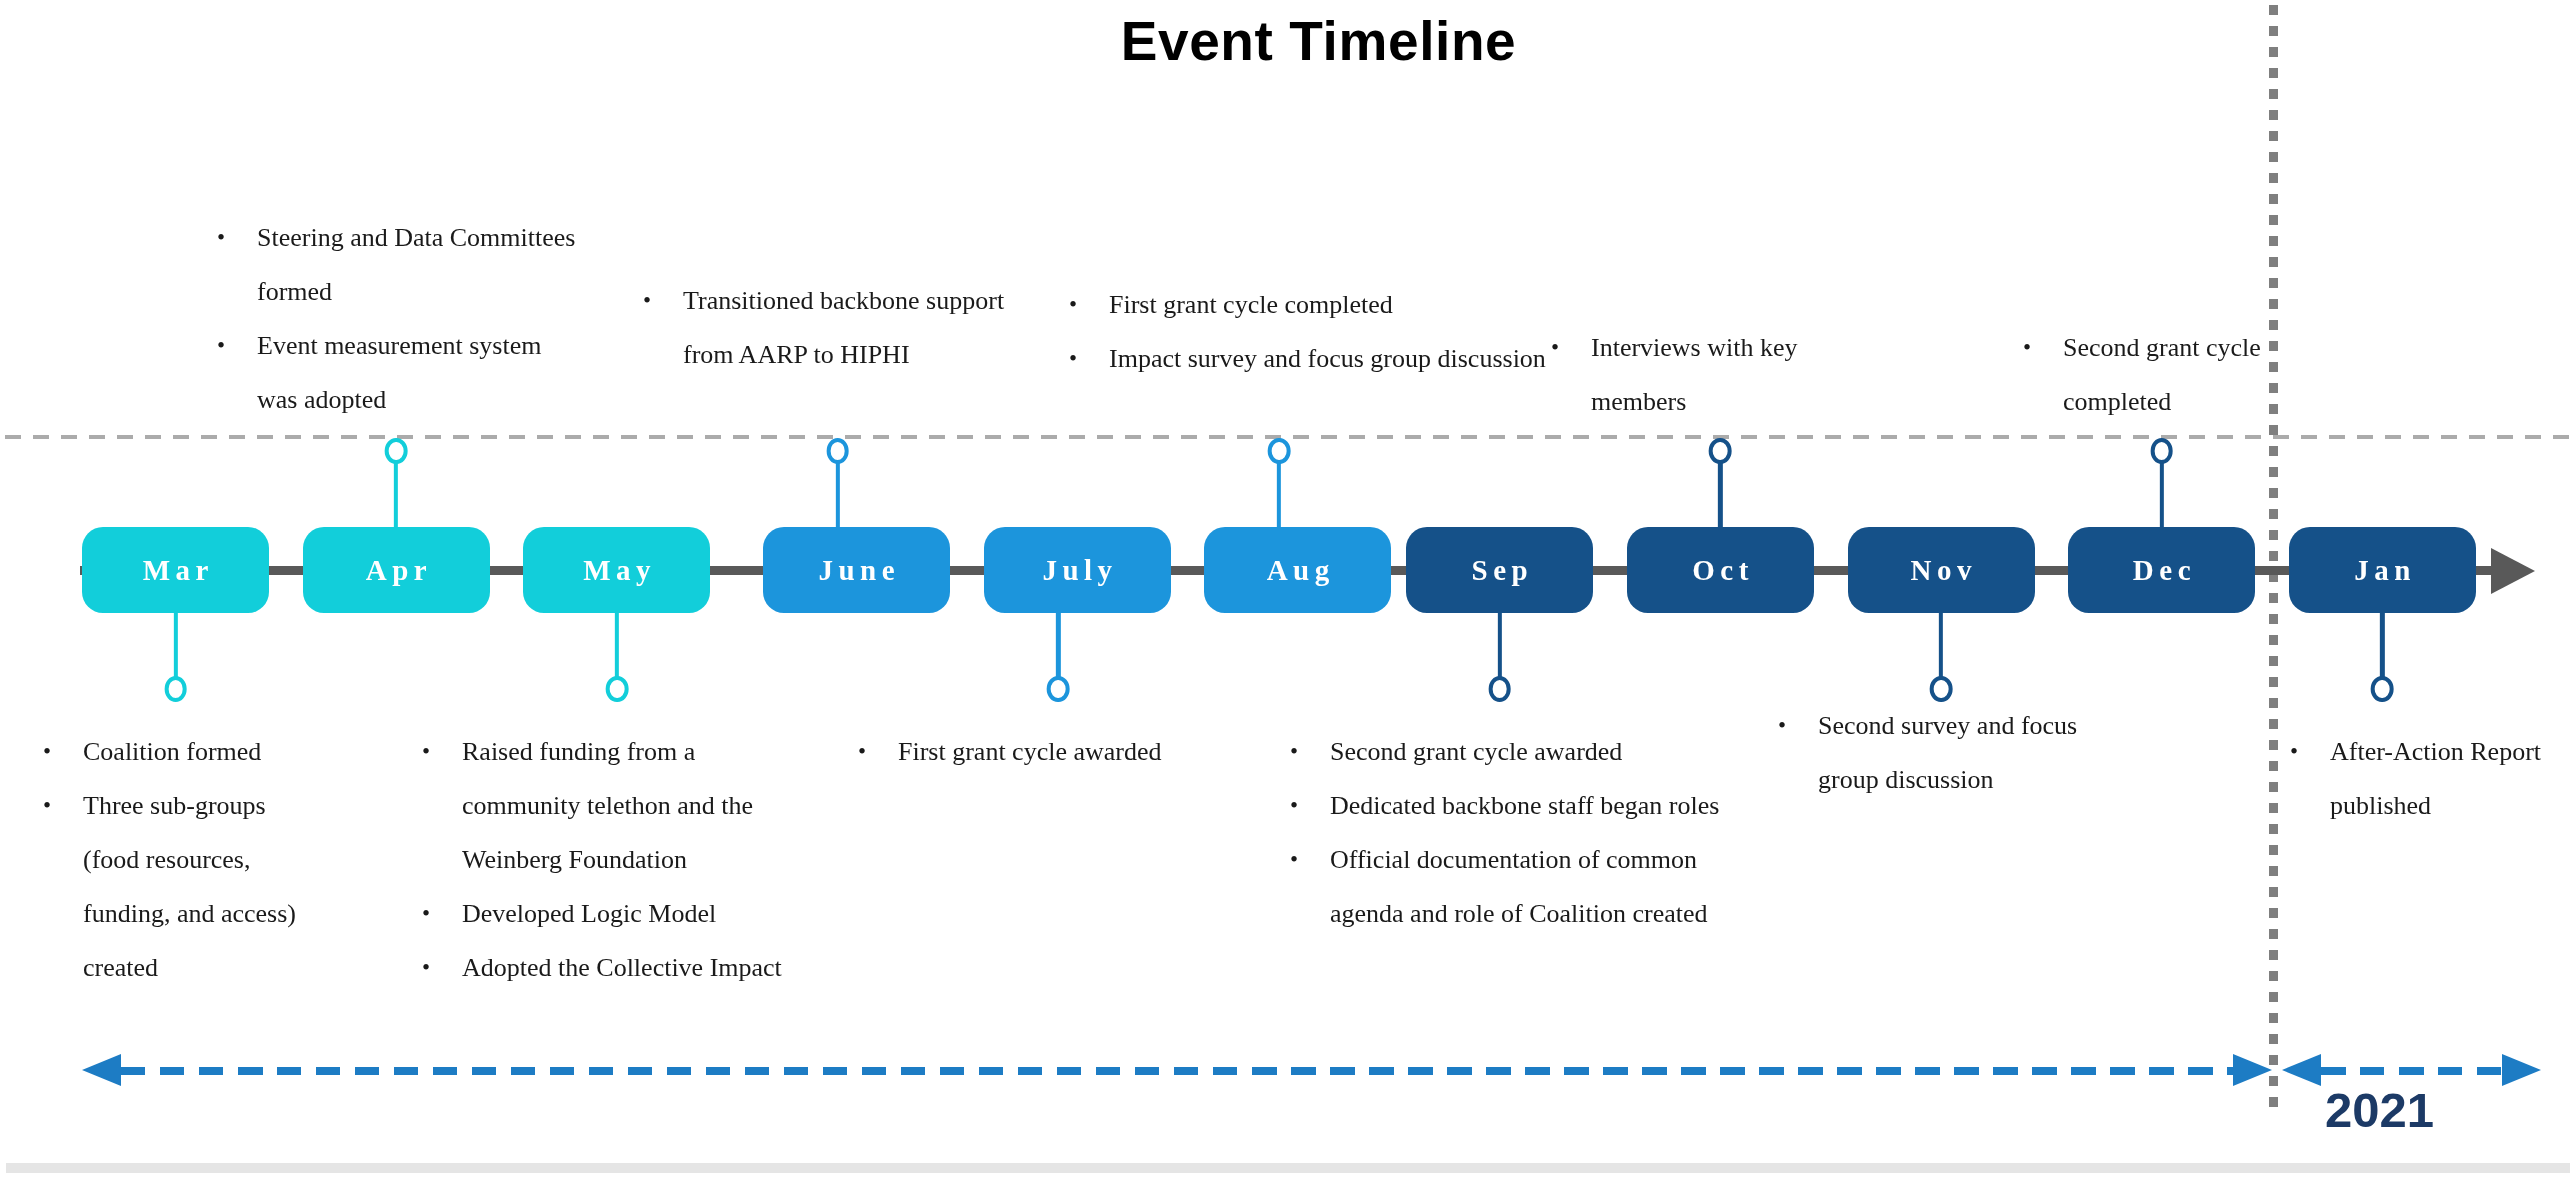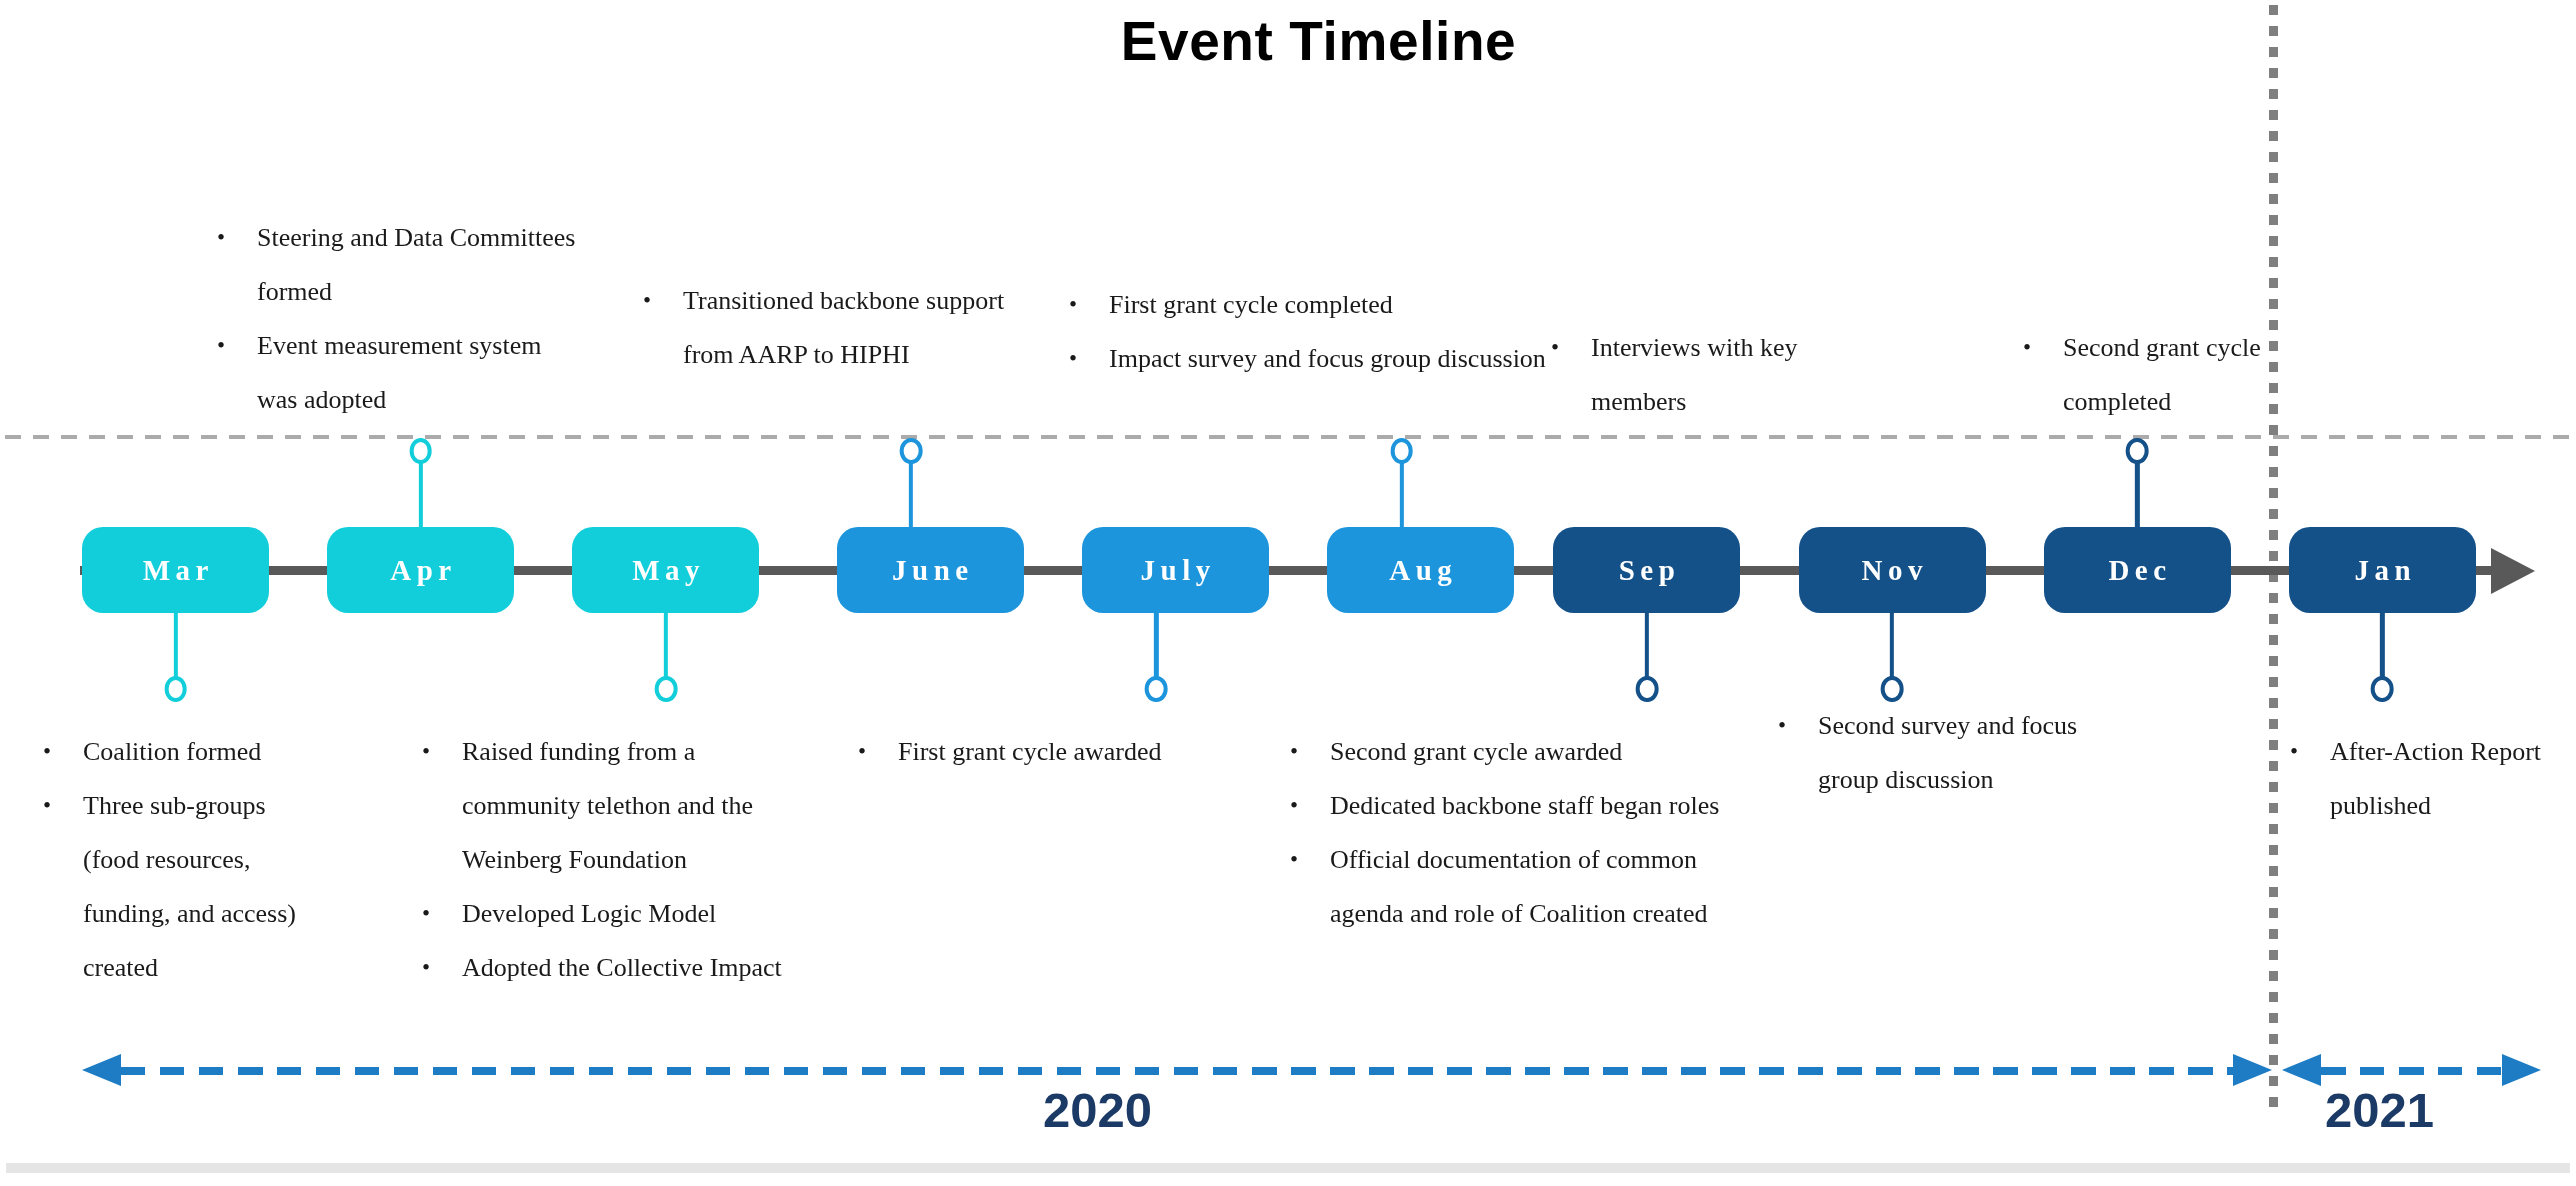--- a/index.html
+++ b/index.html
@@ -145,20 +145,27 @@
           <span class="mlabel">Aug</span>
         </div>
       </div>
       <div class="month c-navy down">
         <div class="stem"></div>
         <div class="ring"></div>
         <div class="box">
           <span class="mlabel">Sep</span>
         </div>
       </div>
+      <div class="month c-navy up">
+        <div class="stem"></div>
+        <div class="ring"></div>
+        <div class="box">
+          <span class="mlabel">Oct</span>
+        </div>
+      </div>
       <div class="month c-navy down">
         <div class="stem"></div>
         <div class="ring"></div>
         <div class="box">
           <span class="mlabel">Nov</span>
         </div>
       </div>
       <div class="month c-navy up">
         <div class="stem"></div>
         <div class="ring"></div>
@@ -240,18 +247,17 @@
     </div>
 
   <div class="yarrow ya-2020"></div>
   <div class="head head-left h2020L"></div>
   <div class="head head-right h2020R"></div>
 
   <div class="yarrow ya-2021"></div>
   <div class="head head-left h2021L"></div>
   <div class="head head-right h2021R"></div>
 
-  <div class="year y-2020">2020</div>
   <div class="year y-2021">2021</div>
 
   <div class="bottom-bar"></div>
 </div>
 
 
 </body></html>

